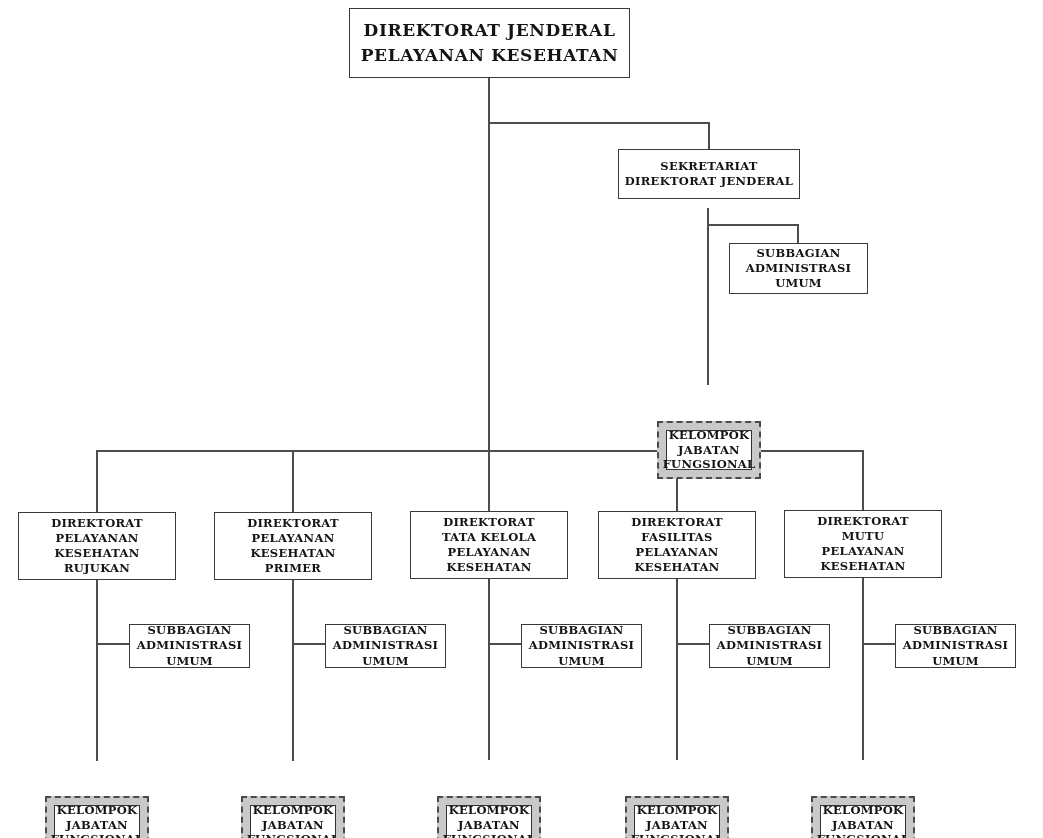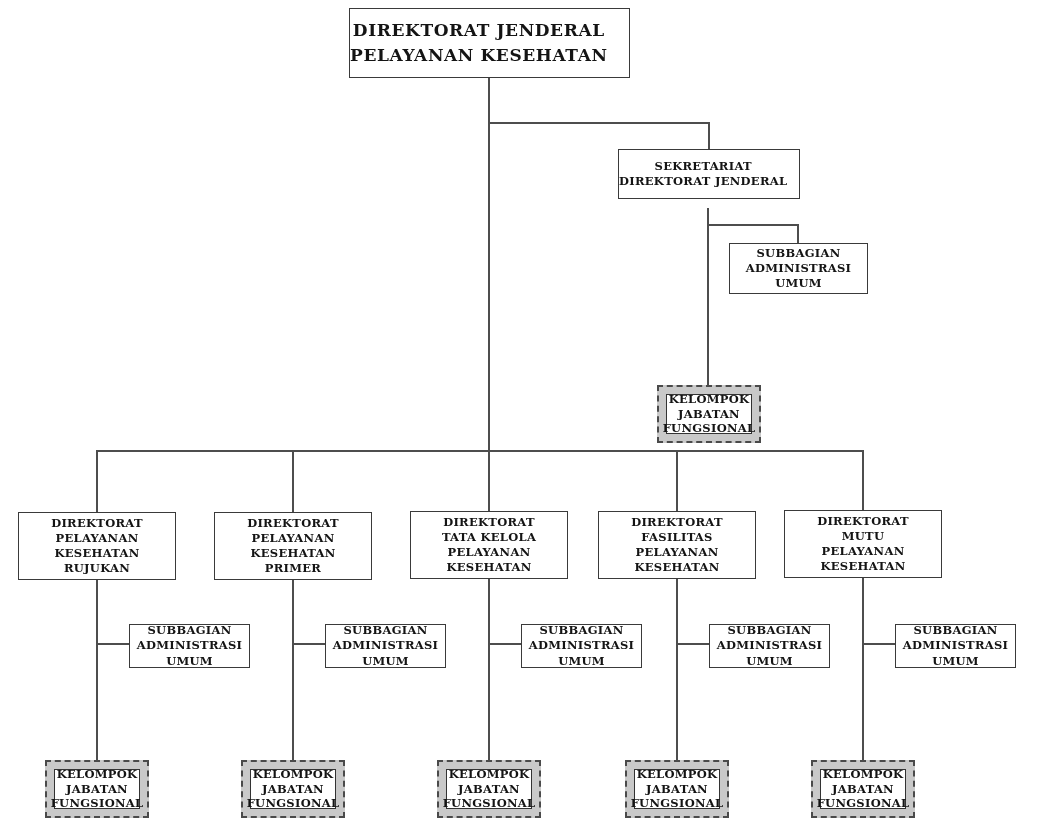--- a/index.html
+++ b/index.html
@@ -14,35 +14,36 @@
   }
   .line { position: absolute; background: #4d4d4d; }
   .line.h { height: 1.5px; }
   .line.v { width: 1.5px; }
   .box {
     position: absolute;
     background: #ffffff;
     border: 1.5px solid #3a3a3a;
     display: flex;
     align-items: center;
-    justify-content: flex-start;
+    justify-content: center;
     text-align: center;
     font-weight: bold;
     color: #141414;
     font-size: 11.5px;
     line-height: 1.32;
     letter-spacing: 0.3px;
     white-space: pre-line;
   }
   .box.root { font-size: 17px; line-height: 1.45; letter-spacing: 0.6px; }
   .kjf {
     position: absolute;
     background: #c9c9c9;
     border: 2px dashed #4a4a4a;
     padding: 7px;
+    margin-top: 36px;
   }
   .kjf-inner {
     width: 100%;
     height: 100%;
     background: #ffffff;
     border: 1.5px solid #333333;
     display: flex;
     align-items: center;
     justify-content: center;
     text-align: center;

